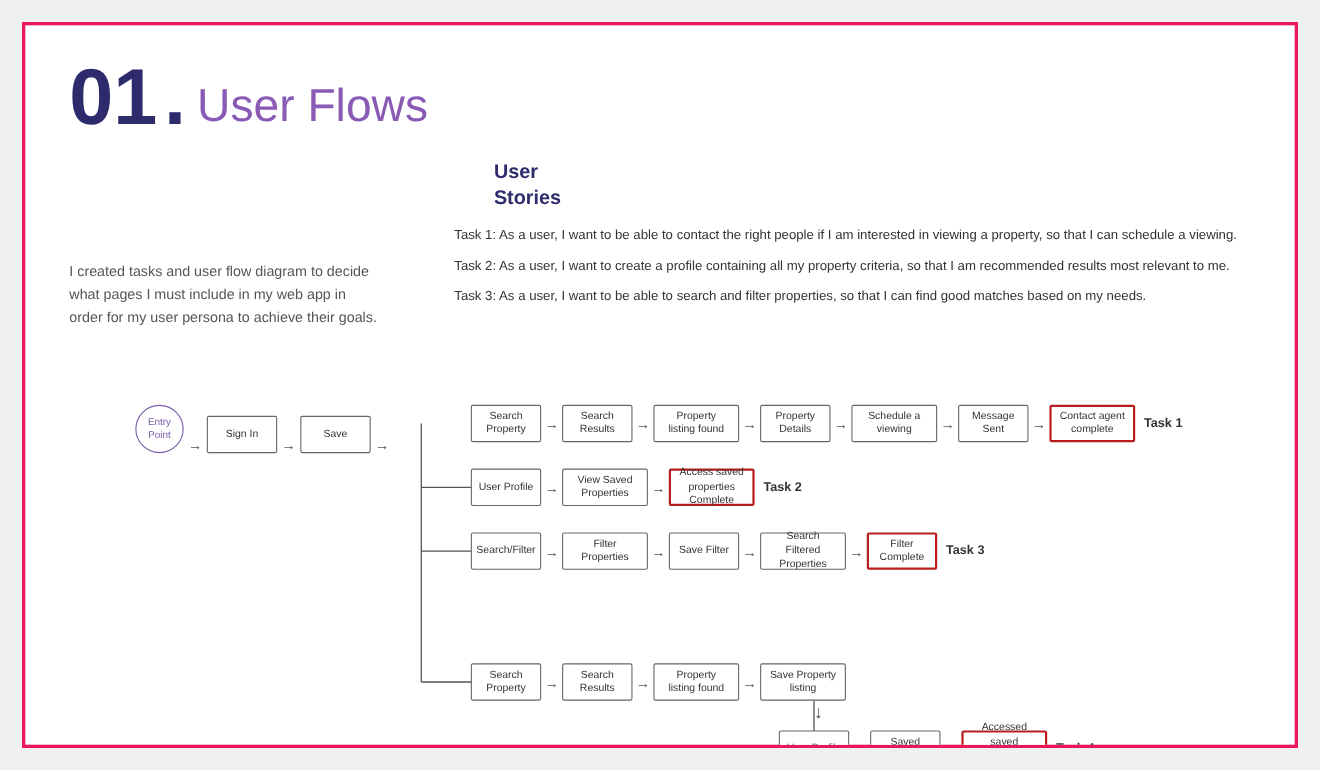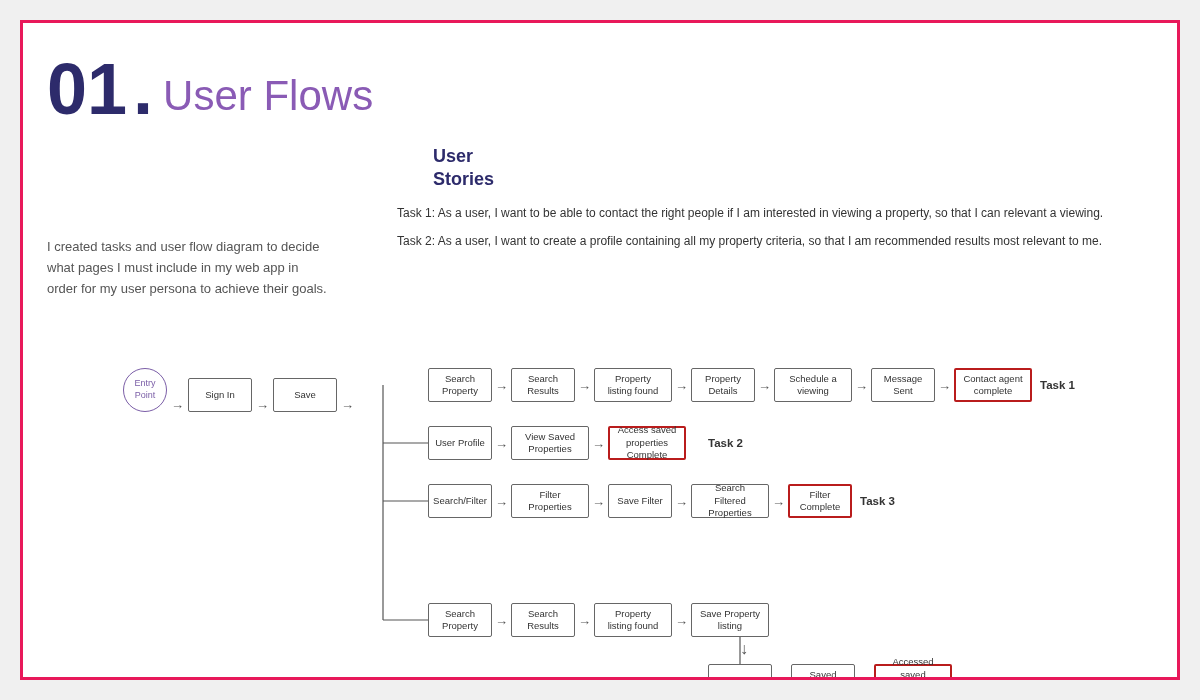--- a/index.html
+++ b/index.html
@@ -10,21 +10,21 @@
       align-items: center;
       min-height: 100vh;
       font-family: Arial, sans-serif;
     }
     .page-wrapper {
       width: 1160px;
       min-height: 660px;
       background: #fff;
       border: 3px solid #e8185a;
       position: relative;
-      padding: 30px 40px 20px 24px;
+      padding: 30px 40px 20px 40px;
       overflow: hidden;
     }
     
     .header {
       display: flex;
       align-items: flex-start;
       margin-bottom: 20px;
     }
     .header-number {
       font-size: 72px;
@@ -136,22 +136,23 @@
   </div>
 
   <div class="content-area">
 
     <div class="left-panel">
       <p class="description">I created tasks and user flow diagram to decide what pages I must include in my web app in order for my user persona to achieve their goals.</p>
     </div>
 
     <div class="right-panel">
       <div class="user-stories-title">User<br>Stories</div>
-      <p class="story">Task 1: As a user, I want to be able to contact the right people if I am interested in viewing a property, so that I can relevant a viewing.</p>
+      <p class="story">Task 1: As a user, I want to be able to contact the right people if I am interested in viewing a property, so that I can schedule a viewing.</p>
       <p class="story">Task 2: As a user, I want to create a profile containing all my property criteria, so that I am recommended results most relevant to me.</p>
+      <p class="story">Task 3: As a user, I want to be able to search and filter properties, so that I can find good matches based on my needs.</p>
     </div>
   </div>
 
   <div style="position: absolute; top: 345px; left: 100px; width: 1050px;">
 
     <svg style="position:absolute;top:0;left:0;width:100%;height:330px;pointer-events:none;overflow:visible;">
 
       <line x1="260" y1="17" x2="260" y2="252" stroke="#555" stroke-width="1.2"></line>
 
       <line x1="260" y1="75" x2="310" y2="75" stroke="#555" stroke-width="1.2"></line>
@@ -188,21 +189,21 @@
       <div class="fb fb-wide fb-green">Contact agent<br>complete</div>
       <span class="task-lbl" style="margin-left:8px;">Task 1</span>
     </div>
 
     <div style="display:flex;align-items:center;position:absolute;top:58px;left:305px;">
       <div class="fb fb-rect">User Profile</div>
       <span class="arr" style="margin:0 3px;">→</span>
       <div class="fb fb-wide">View Saved<br>Properties</div>
       <span class="arr" style="margin:0 3px;">→</span>
       <div class="fb fb-wide fb-green">Access saved<br>properties<br>Complete</div>
-      <span class="task-lbl" style="margin-left:22px;">Task 2</span>
+      <span class="task-lbl" style="margin-left:8px;">Task 2</span>
     </div>
 
     <div style="display:flex;align-items:center;position:absolute;top:116px;left:305px;">
       <div class="fb fb-rect">Search/Filter</div>
       <span class="arr" style="margin:0 3px;">→</span>
       <div class="fb fb-wide">Filter<br>Properties</div>
       <span class="arr" style="margin:0 3px;">→</span>
       <div class="fb fb-rect">Save Filter</div>
       <span class="arr" style="margin:0 3px;">→</span>
       <div class="fb fb-wide">Search<br>Filtered<br>Properties</div>

